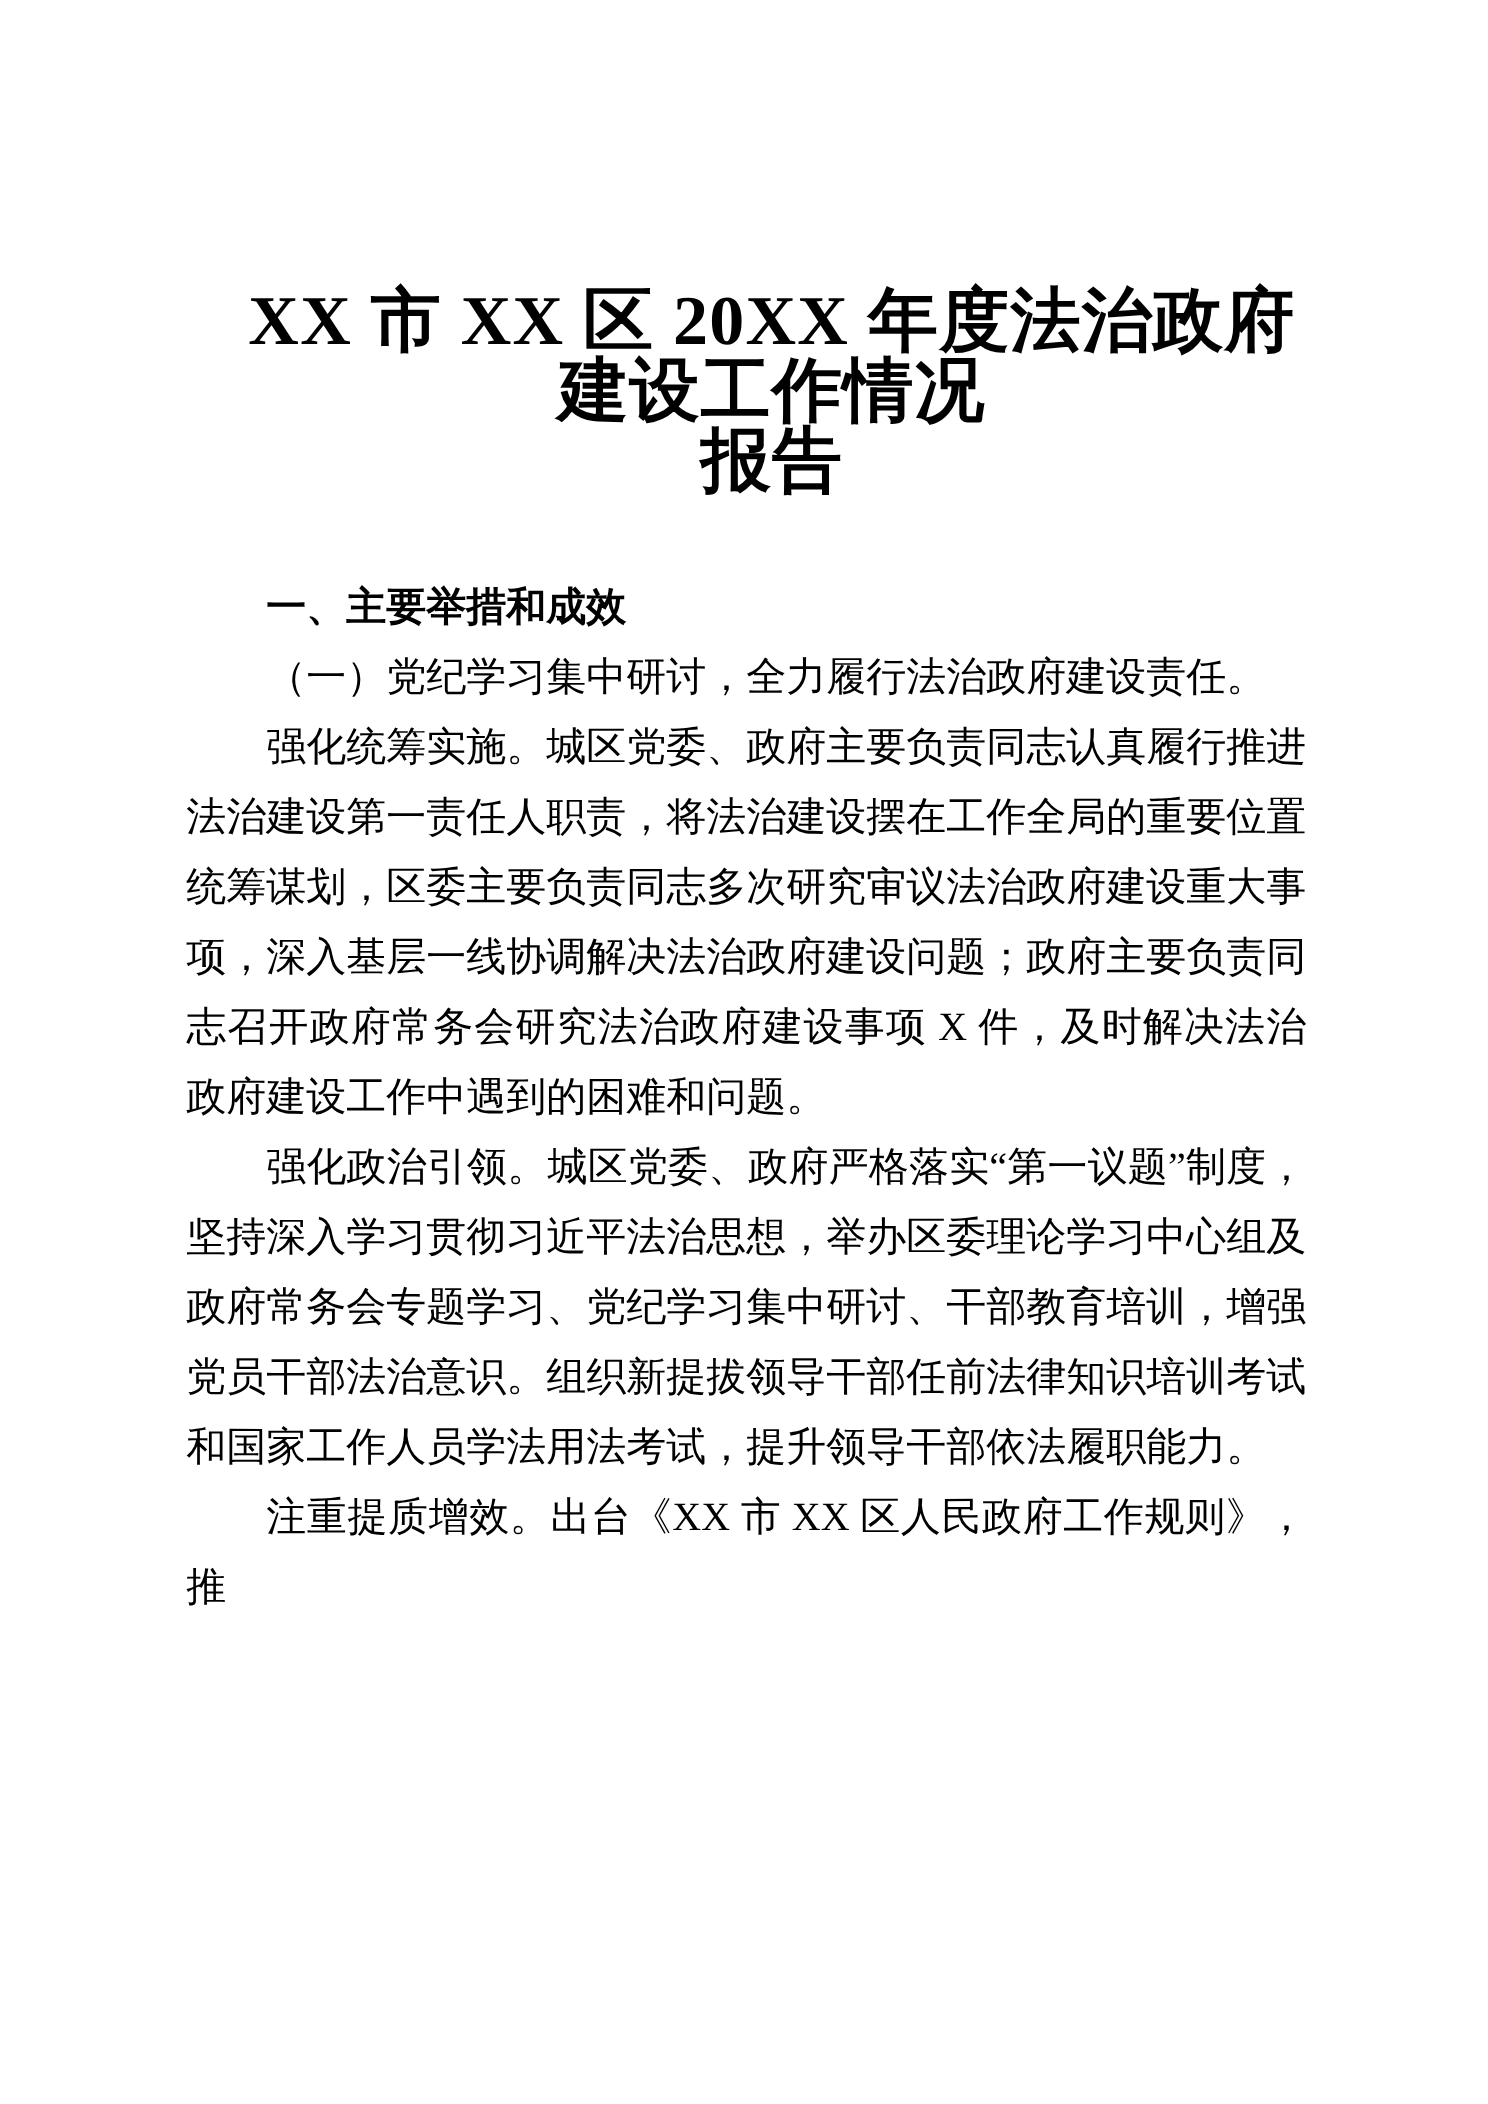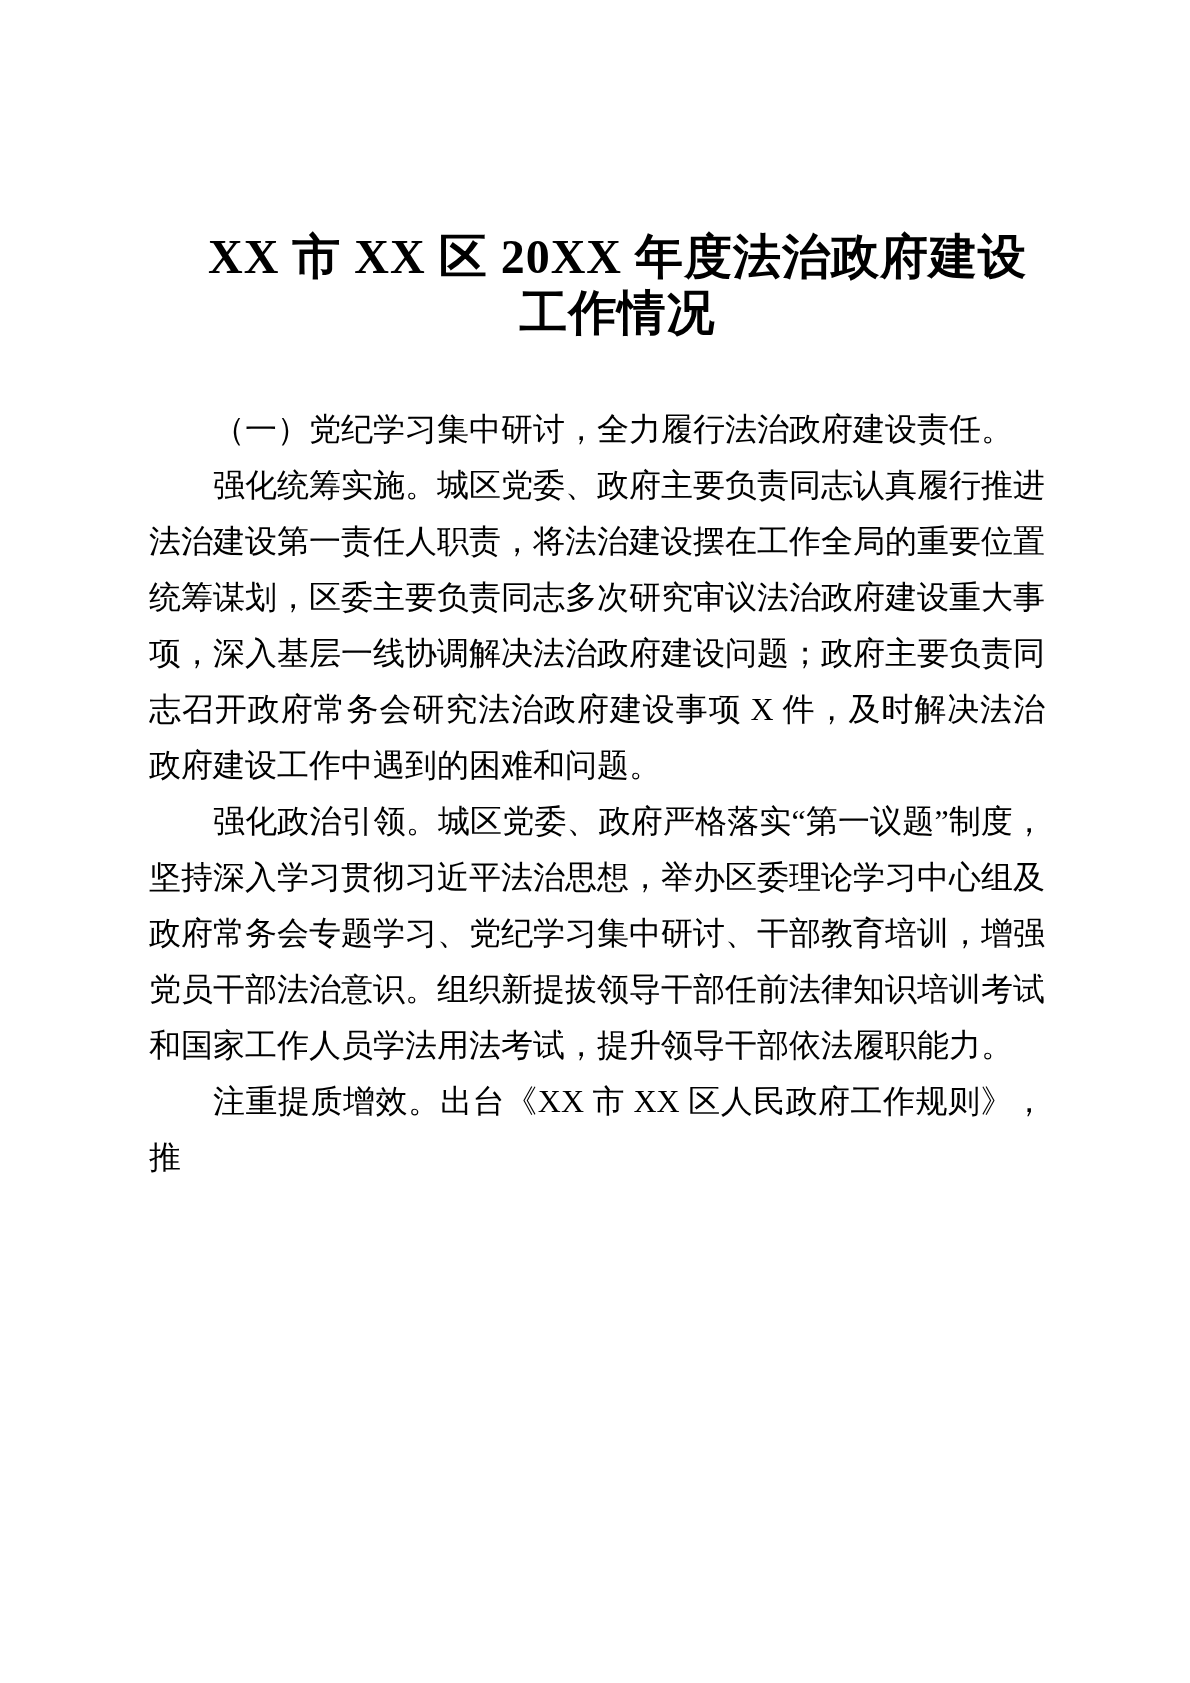--- a/index.html
+++ b/index.html
@@ -17,21 +17,21 @@
   }
   .content {
     position: absolute;
     left: 149px;
     top: 229px;
     width: 896px;
   }
   .doc-title {
     font-family: "Liberation Serif", "DejaVu Serif", serif;
     font-weight: 700;
-    font-size: 48px;
+    font-size: 56px;
     line-height: 56px;
     text-align: center;
     letter-spacing: 1px;
     margin-left: 41px;
   }
   .body-flow {
     margin-top: 60px;
     font-size: 32px;
     line-height: 56px;
     text-align: justify;
@@ -52,23 +52,25 @@
   }
 </style>
 </head>
 <body>
 
 <div class="page">
   <div class="content">
 
     <div class="doc-title">
       <div>XX 市 XX 区 20XX 年度法治政府建设工作情况</div>
+      <div>报告</div>
     </div>
 
     <div class="body-flow">
+      <p class="para-heading">一、主要举措和成效</p>
       <p class="para-body">（一）党纪学习集中研讨，全力履行法治政府建设责任。</p>
       <p class="para-body">强化统筹实施。城区党委、政府主要负责同志认真履行推进法治建设第一责任人职责，将法治建设摆在工作全局的重要位置统筹谋划，区委主要负责同志多次研究审议法治政府建设重大事项，深入基层一线协调解决法治政府建设问题；政府主要负责同志召开政府常务会研究法治政府建设事项 X 件，及时解决法治政府建设工作中遇到的困难和问题。</p>
       <p class="para-body">强化政治引领。城区党委、政府严格落实“第一议题”制度，坚持深入学习贯彻习近平法治思想，举办区委理论学习中心组及政府常务会专题学习、党纪学习集中研讨、干部教育培训，增强党员干部法治意识。组织新提拔领导干部任前法律知识培训考试和国家工作人员学法用法考试，提升领导干部依法履职能力。</p>
       <p class="para-body">注重提质增效。出台《XX 市 XX 区人民政府工作规则》，推</p>
     </div>
 
   </div>
 </div>
 
 </body></html>

